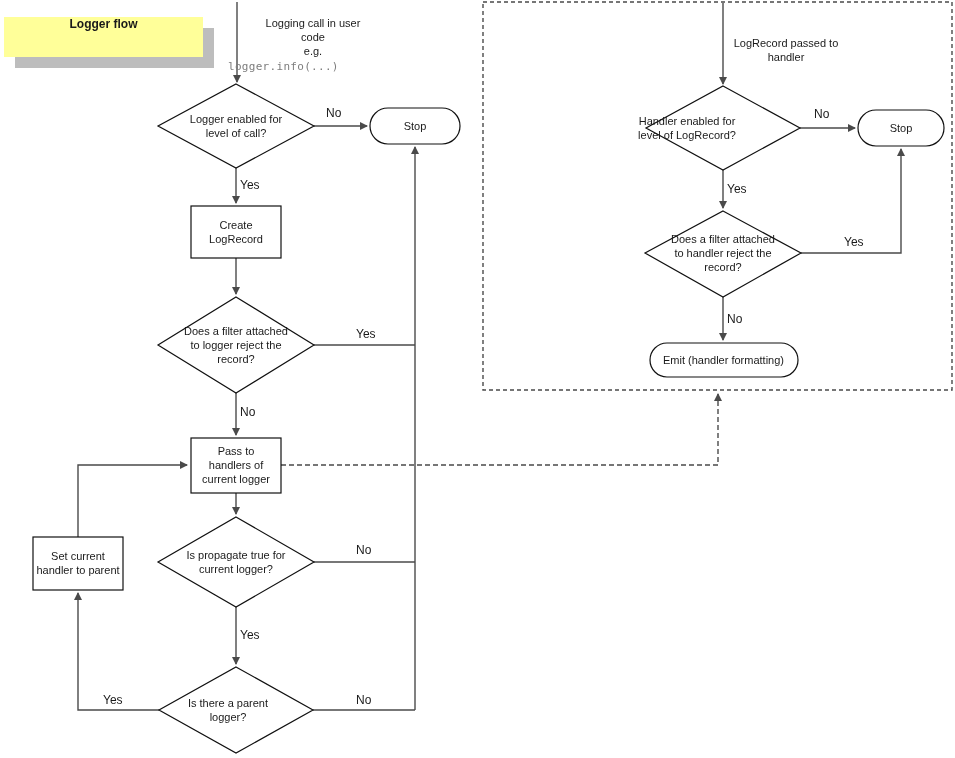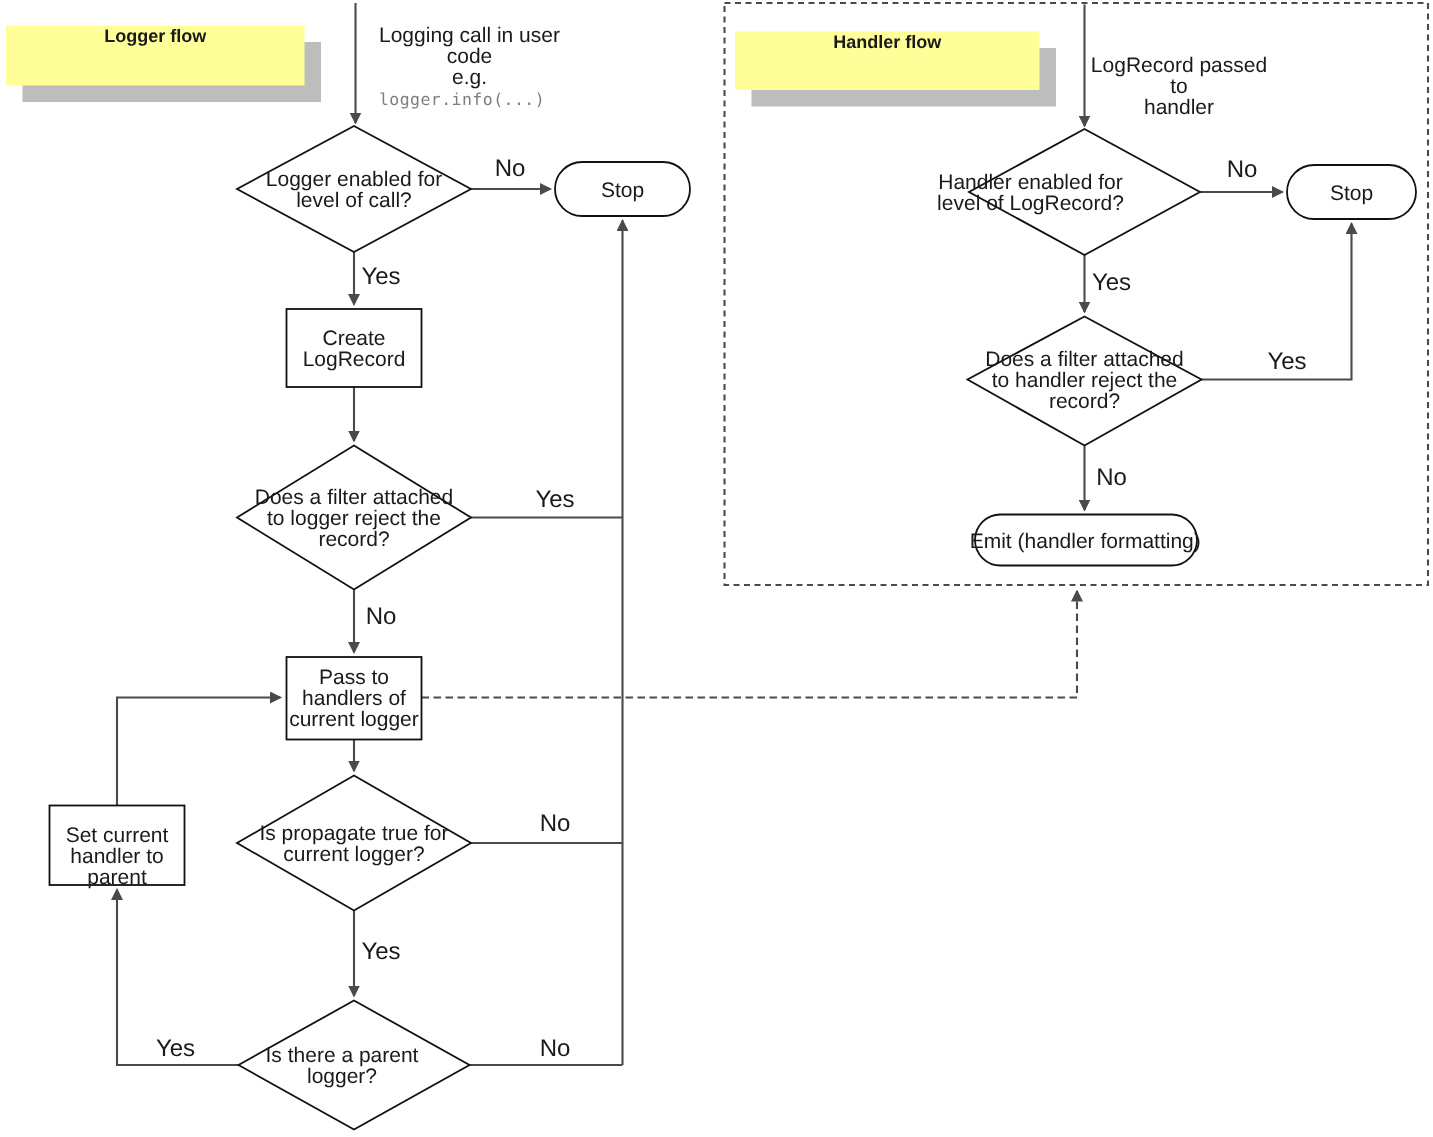--- a/index.html
+++ b/index.html
@@ -11,30 +11,30 @@
     --text-color:#1a1a1a;
     --code-color:#7d7d7d;
   }
   html,body{margin:0;padding:0;background:var(--background);}
   .canvas{
     position:relative;width:955px;height:758px;background:var(--background);
     font-family:"Liberation Sans",sans-serif;overflow:hidden;
   }
   .canvas svg{position:absolute;left:0;top:0;}
   .txt{
-    position:absolute;font-size:14px;line-height:14px;color:var(--text-color);
+    position:absolute;font-size:11px;line-height:14px;color:var(--text-color);
     text-align:center;white-space:pre-line;
   }
   .lbl{
-    position:absolute;font-size:16px;line-height:12px;color:var(--text-color);
-    text-align:center;white-space:nowrap;
+    position:absolute;font-size:12px;line-height:12px;color:var(--text-color);
+    white-space:nowrap;
   }
   .code{
     position:absolute;font-family:"DejaVu Sans Mono",monospace;font-size:11px;
-    color:var(--code-color);text-align:center;white-space:nowrap;letter-spacing:.3px;
+    color:var(--code-color);white-space:nowrap;letter-spacing:.3px;
   }
   .note{
     position:absolute;background:var(--note-fill);
     box-shadow:11px 11px 0 var(--note-shadow);
     display:flex;align-items:flex-start;justify-content:center;
     font-size:12px;font-weight:bold;color:var(--text-color);
   }
 </style>
 </head>
 <body>
@@ -90,23 +90,20 @@
       <polygon points="723,86 800,128 723,170 646,128"></polygon>
       <rect x="858" y="110" width="86" height="36" rx="18" ry="18"></rect>
       <polygon points="723,211 801,253 723,297 645,253"></polygon>
       <rect x="650" y="343" width="148" height="34" rx="17" ry="17"></rect>
     </g>
   </svg>
 
   <div class="note" style="left:4px;top:17px;width:199px;height:40px">
     <span>Logger flow</span>
   </div>
-  <div class="note" style="left:490px;top:21px;width:203px;height:39px">
-    <span>Handler flow</span>
-  </div>
 
   <div class="txt" style="left:238px;top:16px;width:150px">Logging call in user
 code
 e.g.</div>
   <div class="code" style="left:228px;top:60px;width:160px">logger.info(...)</div>
 
   <div class="txt" style="left:166px;top:112px;width:140px">Logger enabled for
 level of call?</div>
   <div class="txt" style="left:370px;top:119px;width:90px">Stop</div>
   <div class="txt" style="left:191px;top:218px;width:90px">Create

